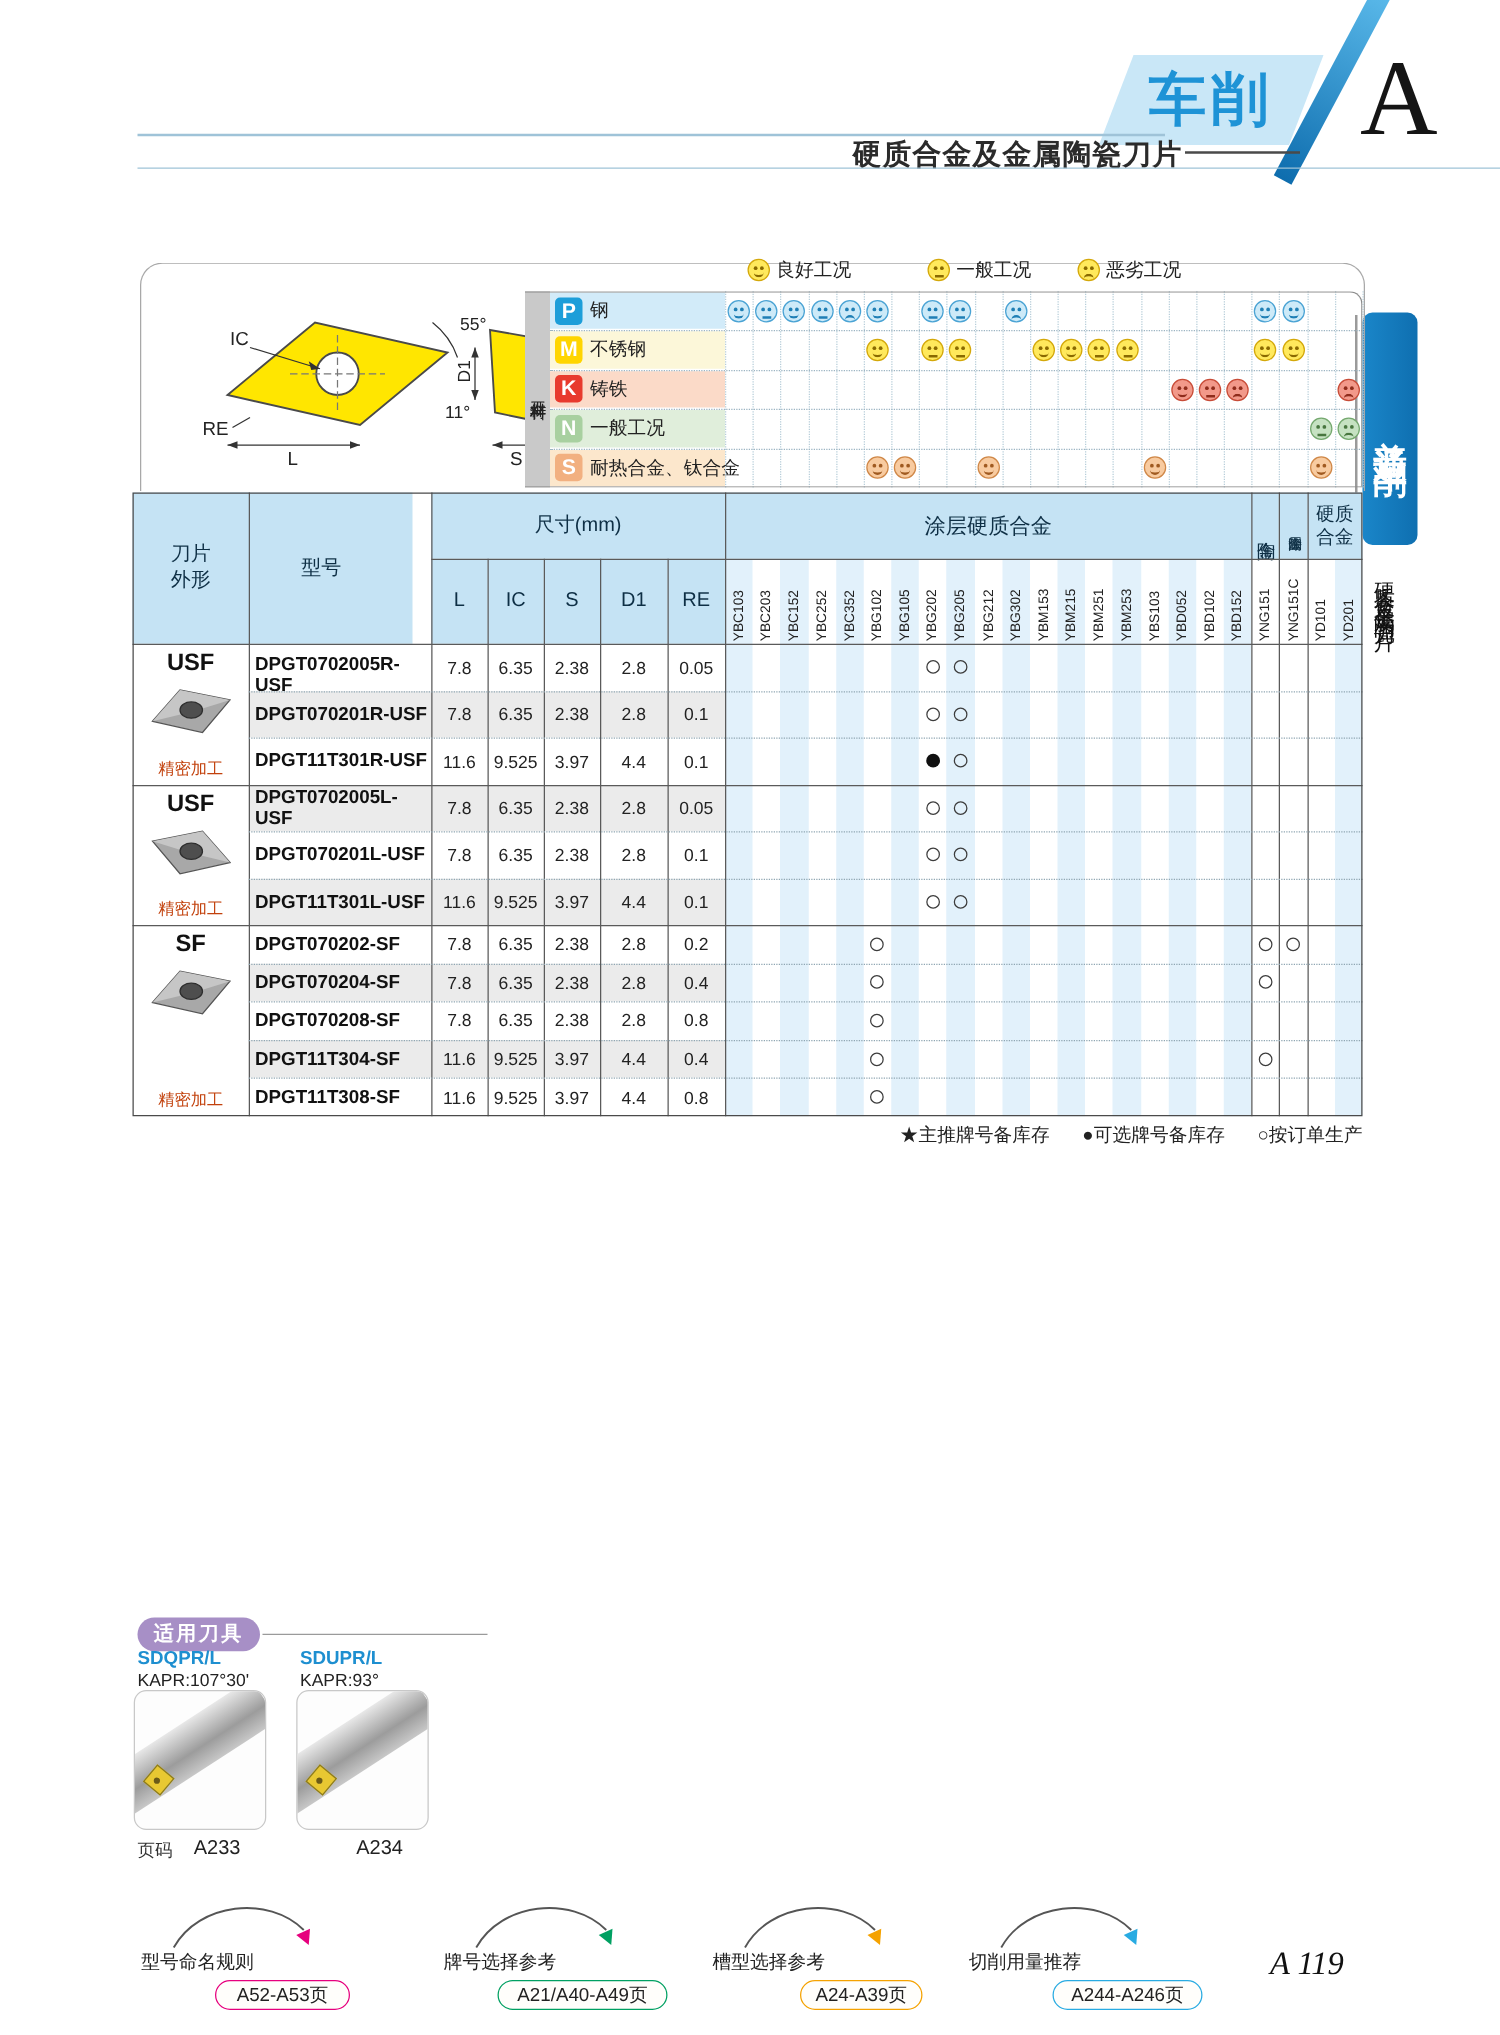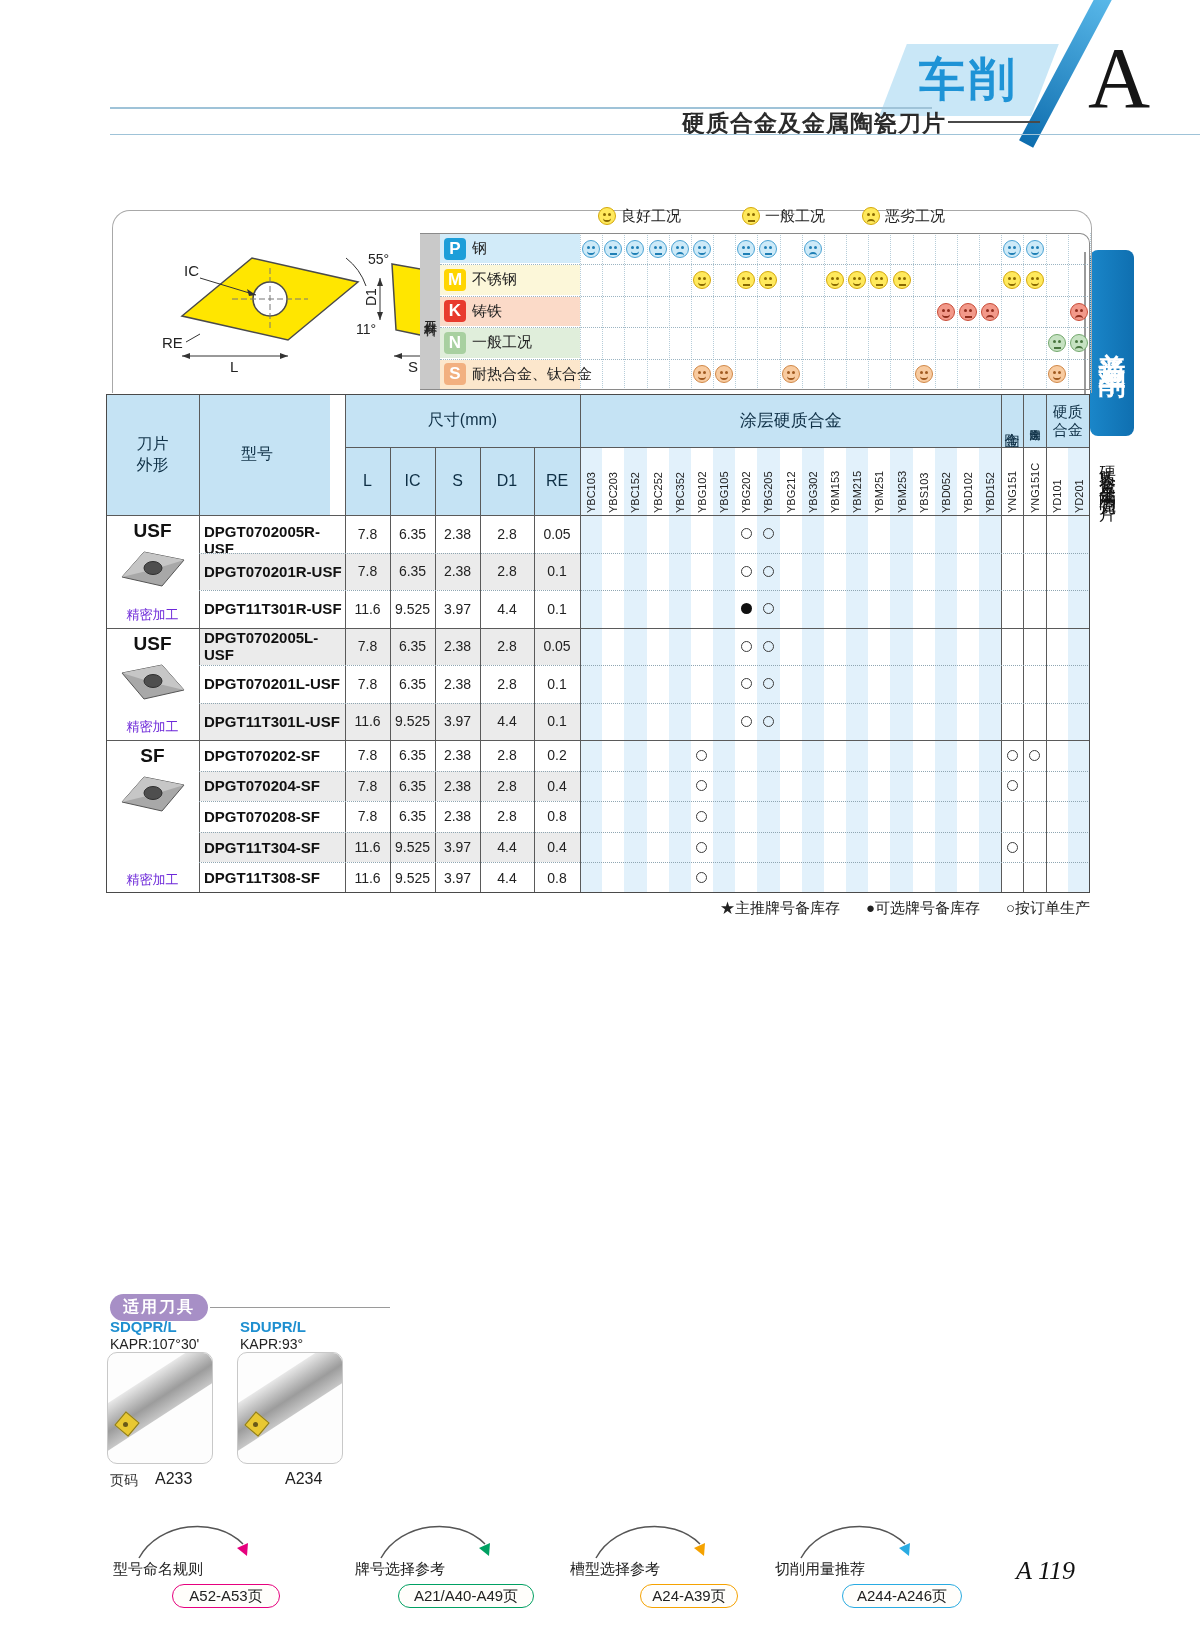--- a/index.html
+++ b/index.html
@@ -50,21 +50,21 @@
   .cellblue{background:#c5e3f4;}
   .th{display:flex;align-items:center;justify-content:center;font-size:16px;color:#0e2f45;box-sizing:border-box;}
   .glabel{position:absolute;font-size:11px;color:#222;white-space:nowrap;transform:rotate(-90deg);
           transform-origin:0 100%;height:12px;line-height:12px;}
   .model{font-size:15px;font-weight:bold;color:#111;display:flex;align-items:center;padding-left:5px;box-sizing:border-box;}
   .dim{font-size:14px;color:#222;display:flex;align-items:center;justify-content:center;}
   .mark{position:absolute;width:11px;height:11px;border-radius:50%;box-sizing:border-box;}
   .mark.open{border:1.4px solid #3c3c3c;background:transparent;}
   .mark.filled{background:#101010;}
   .shape-label{font-size:19px;font-weight:bold;color:#111;text-align:center;}
-  .shape-cap{font-size:13px;color:#6d28d9;text-align:center;}
+  .shape-cap{font-size:13px;color:#c2410c;text-align:center;}
   .tbl-legend{font-size:15px;color:#222;display:flex;gap:26px;}
   
   .tools-pill{left:110px;top:1294px;width:98px;height:27px;background:#a78fc6;border-radius:14px;
               display:flex;align-items:center;justify-content:center;color:#fff;font-size:16px;font-weight:bold;letter-spacing:2px;}
   .tool-card{width:104px;height:110px;border:1px solid #c8c8c8;border-radius:10px;background:#fdfdfd;
              overflow:hidden;position:absolute;}
   .tool-bar{position:absolute;left:-28px;bottom:-6px;width:170px;height:40px;
             background:linear-gradient(180deg,#e8e8e8,#9c9c9c 60%,#c8c8c8);transform:rotate(-33deg);transform-origin:left bottom;}
   .tool-tip{position:absolute;left:10px;bottom:30px;width:16px;height:16px;background:#e8c832;border:1px solid #8a7a20;
             transform:rotate(40deg);}

